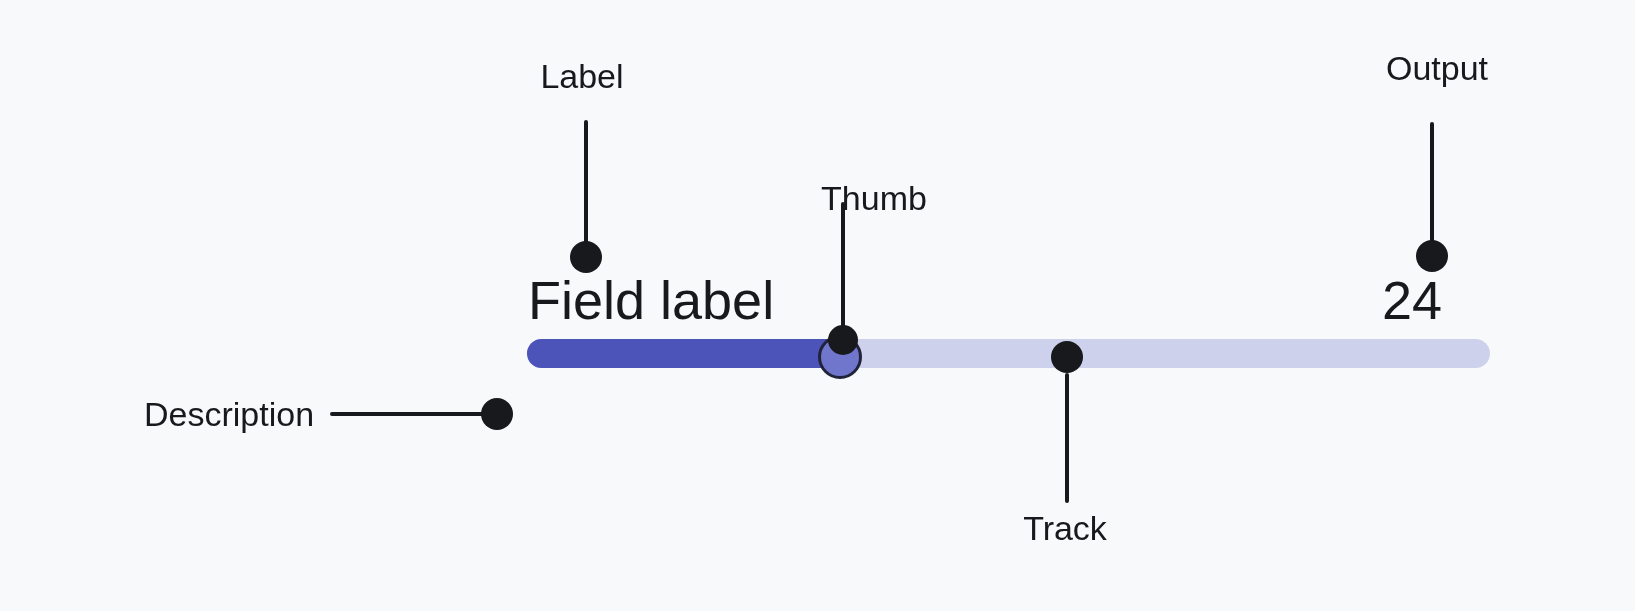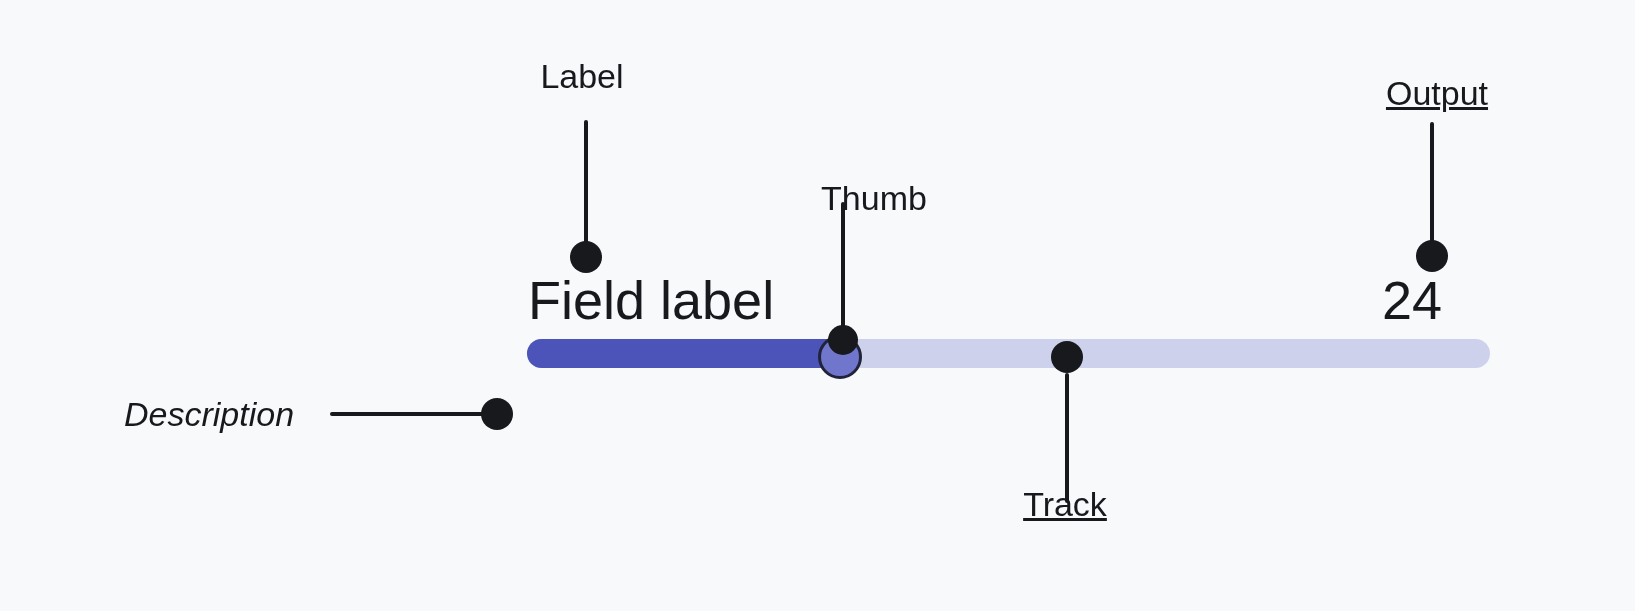--- a/index.html
+++ b/index.html
@@ -87,37 +87,37 @@
 
 <div class="canvas">
 
   <div class="ann-text centered" style="left:482px;top:58px;">Label</div>
   <div class="vline" style="left:584px;top:120px;height:124px;"></div>
   <div class="dot" style="left:570px;top:241px;"></div>
 
   <div class="ann-text centered" style="left:774px;top:156px;margin-top:24px;">Thumb</div>
   <div class="vline" style="left:841px;top:202px;height:126px;"></div>
 
-  <div class="ann-text centered" style="left:1337px;top:75px;text-decoration:underline;">Output</div>
+  <div class="ann-text centered" style="left:1337px;top:50px;">Output</div>
   <div class="vline" style="left:1430px;top:122px;height:122px;"></div>
   <div class="dot" style="left:1416px;top:240px;"></div>
 
   <div class="comp-text" style="left:528px;top:272px;">Field label</div>
 
   <div class="comp-text output-value">24</div>
 
   <div class="track">
     <div class="track-fill"></div>
   </div>
   <div class="thumb"></div>
 
   <div class="dot" style="left:828px;top:325px;width:30px;height:30px;"></div>
 
 
-  <div class="ann-text" style="left:124px;top:396px;font-style:italic;">Description</div>
+  <div class="ann-text" style="left:144px;top:396px;">Description</div>
   <div class="hline" style="left:330px;top:412px;width:160px;"></div>
   <div class="dot" style="left:481px;top:398px;"></div>
 
   <div class="dot" style="left:1051px;top:341px;"></div>
   <div class="vline" style="left:1065px;top:373px;height:130px;"></div>
-  <div class="ann-text centered" style="left:965px;top:486px;text-decoration:underline;">Track</div>
+  <div class="ann-text centered" style="left:965px;top:510px;">Track</div>
 
 </div>
 
 </body></html>

